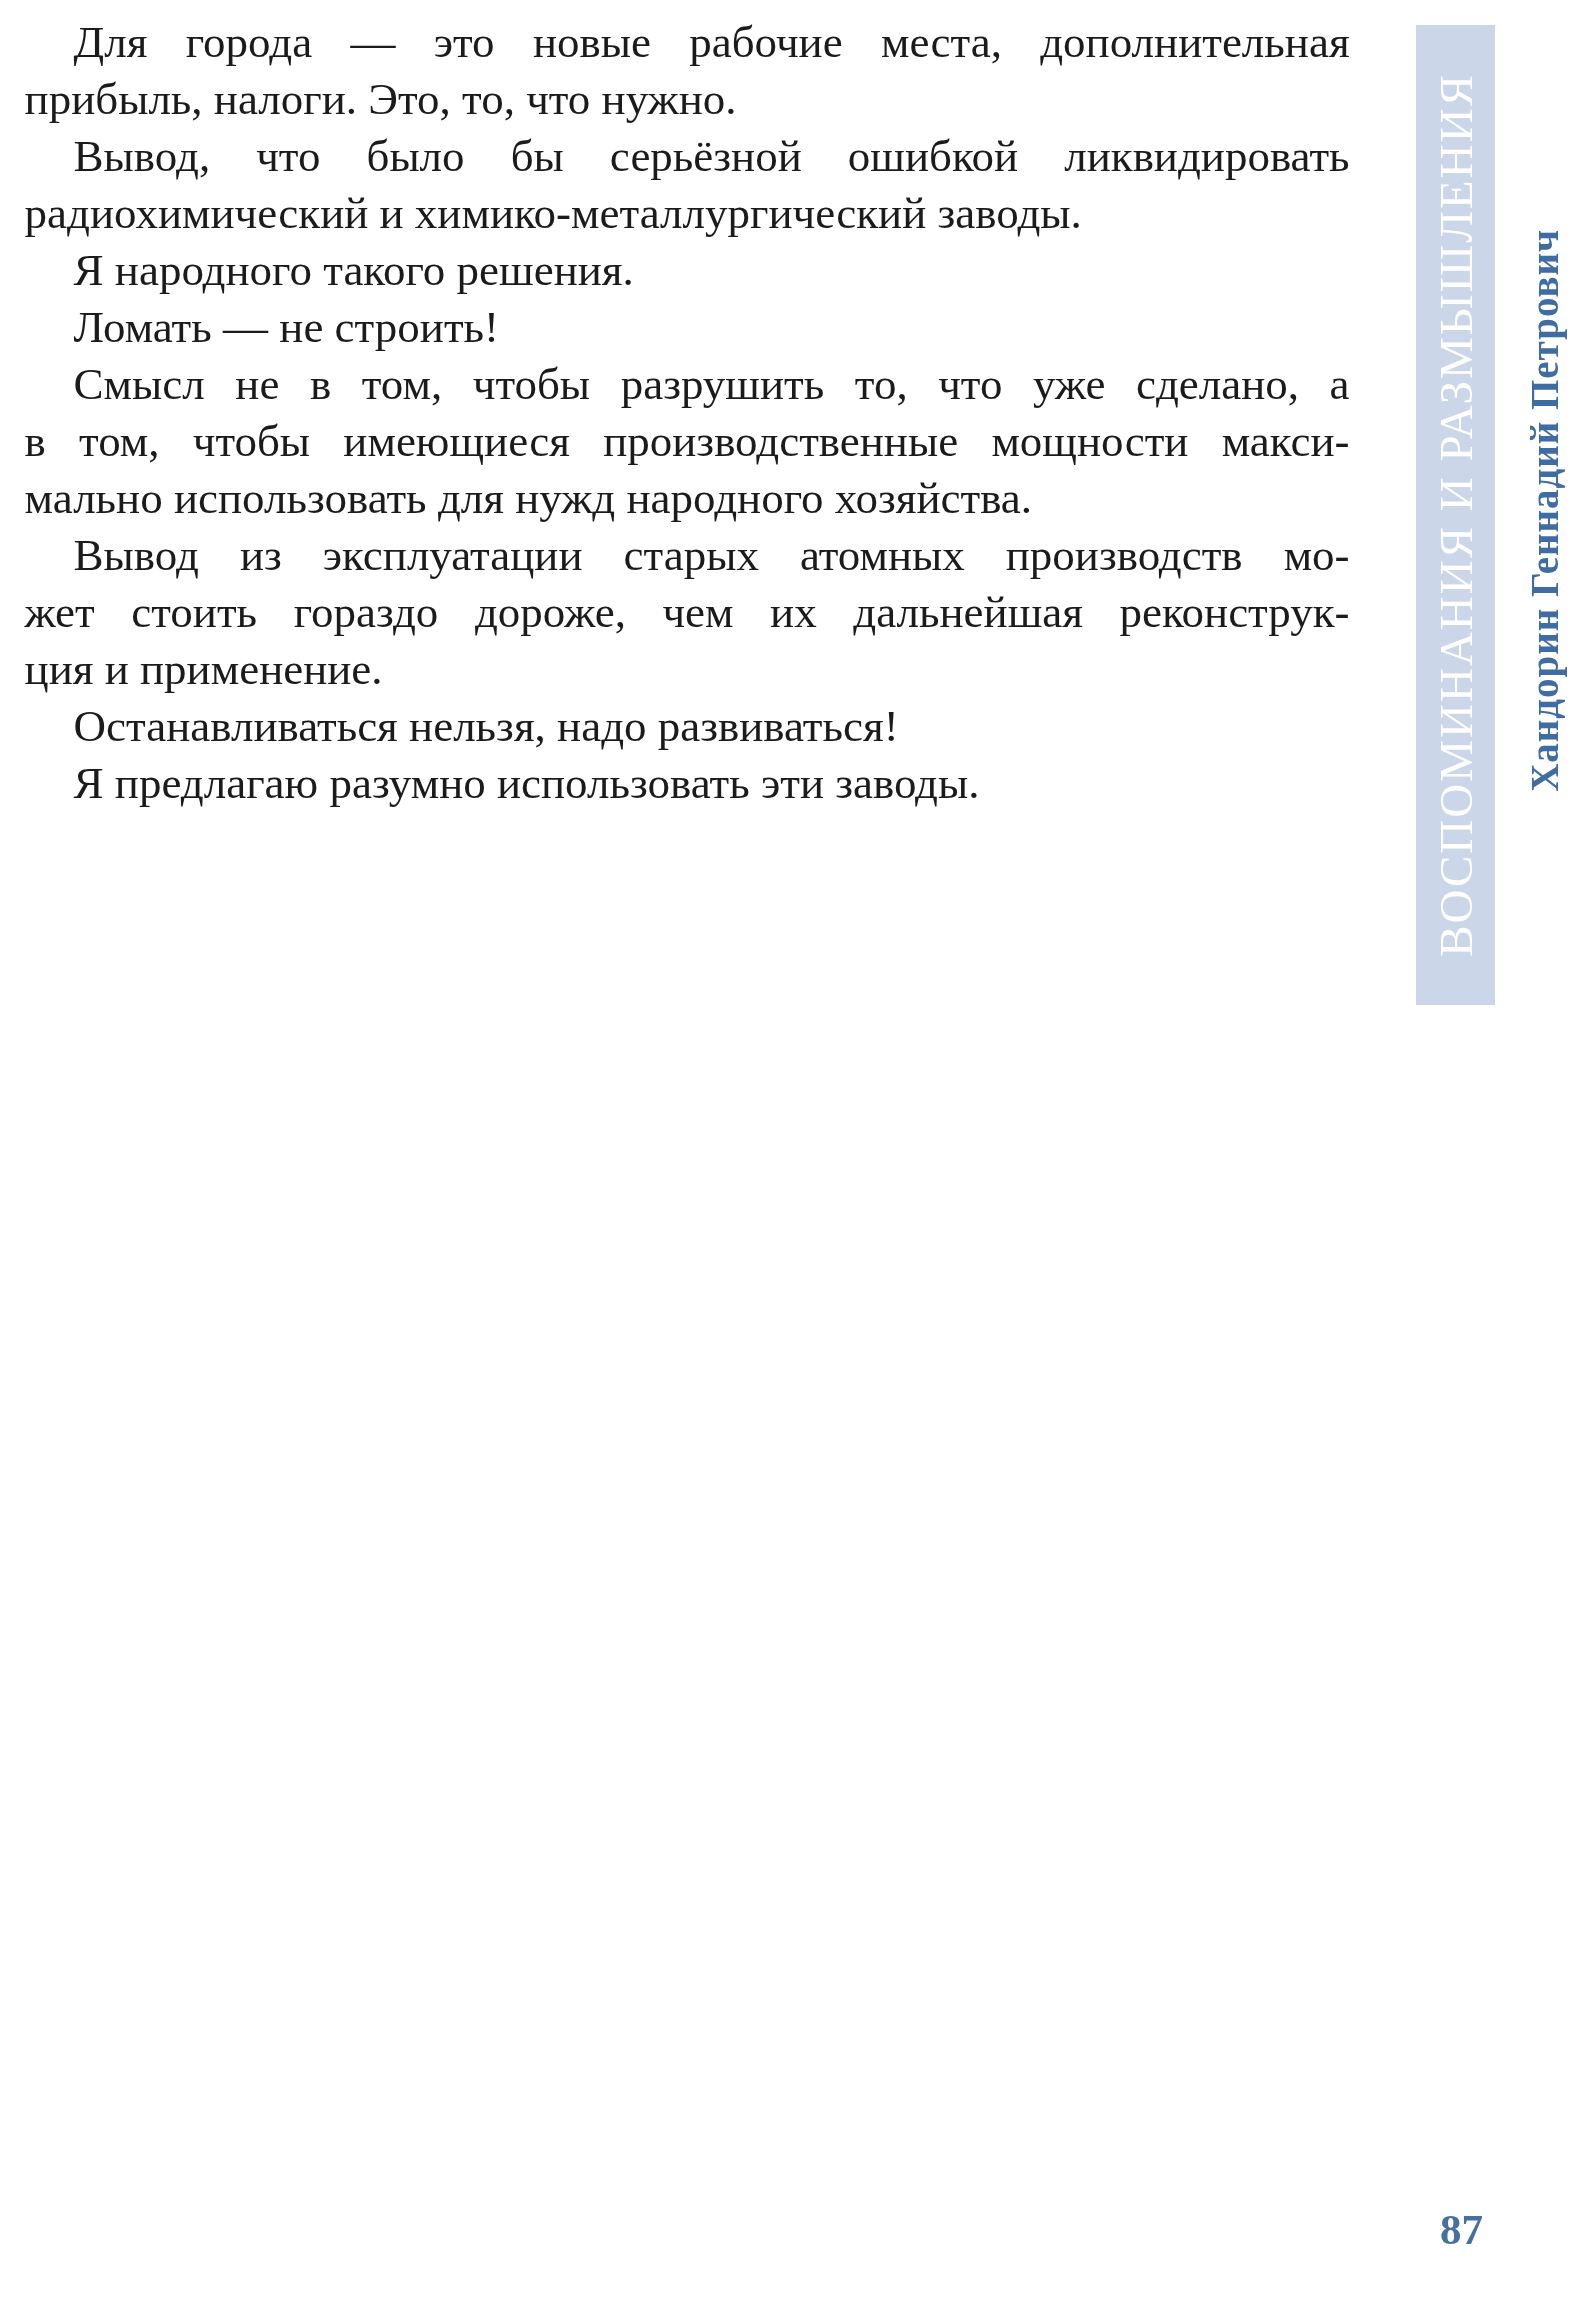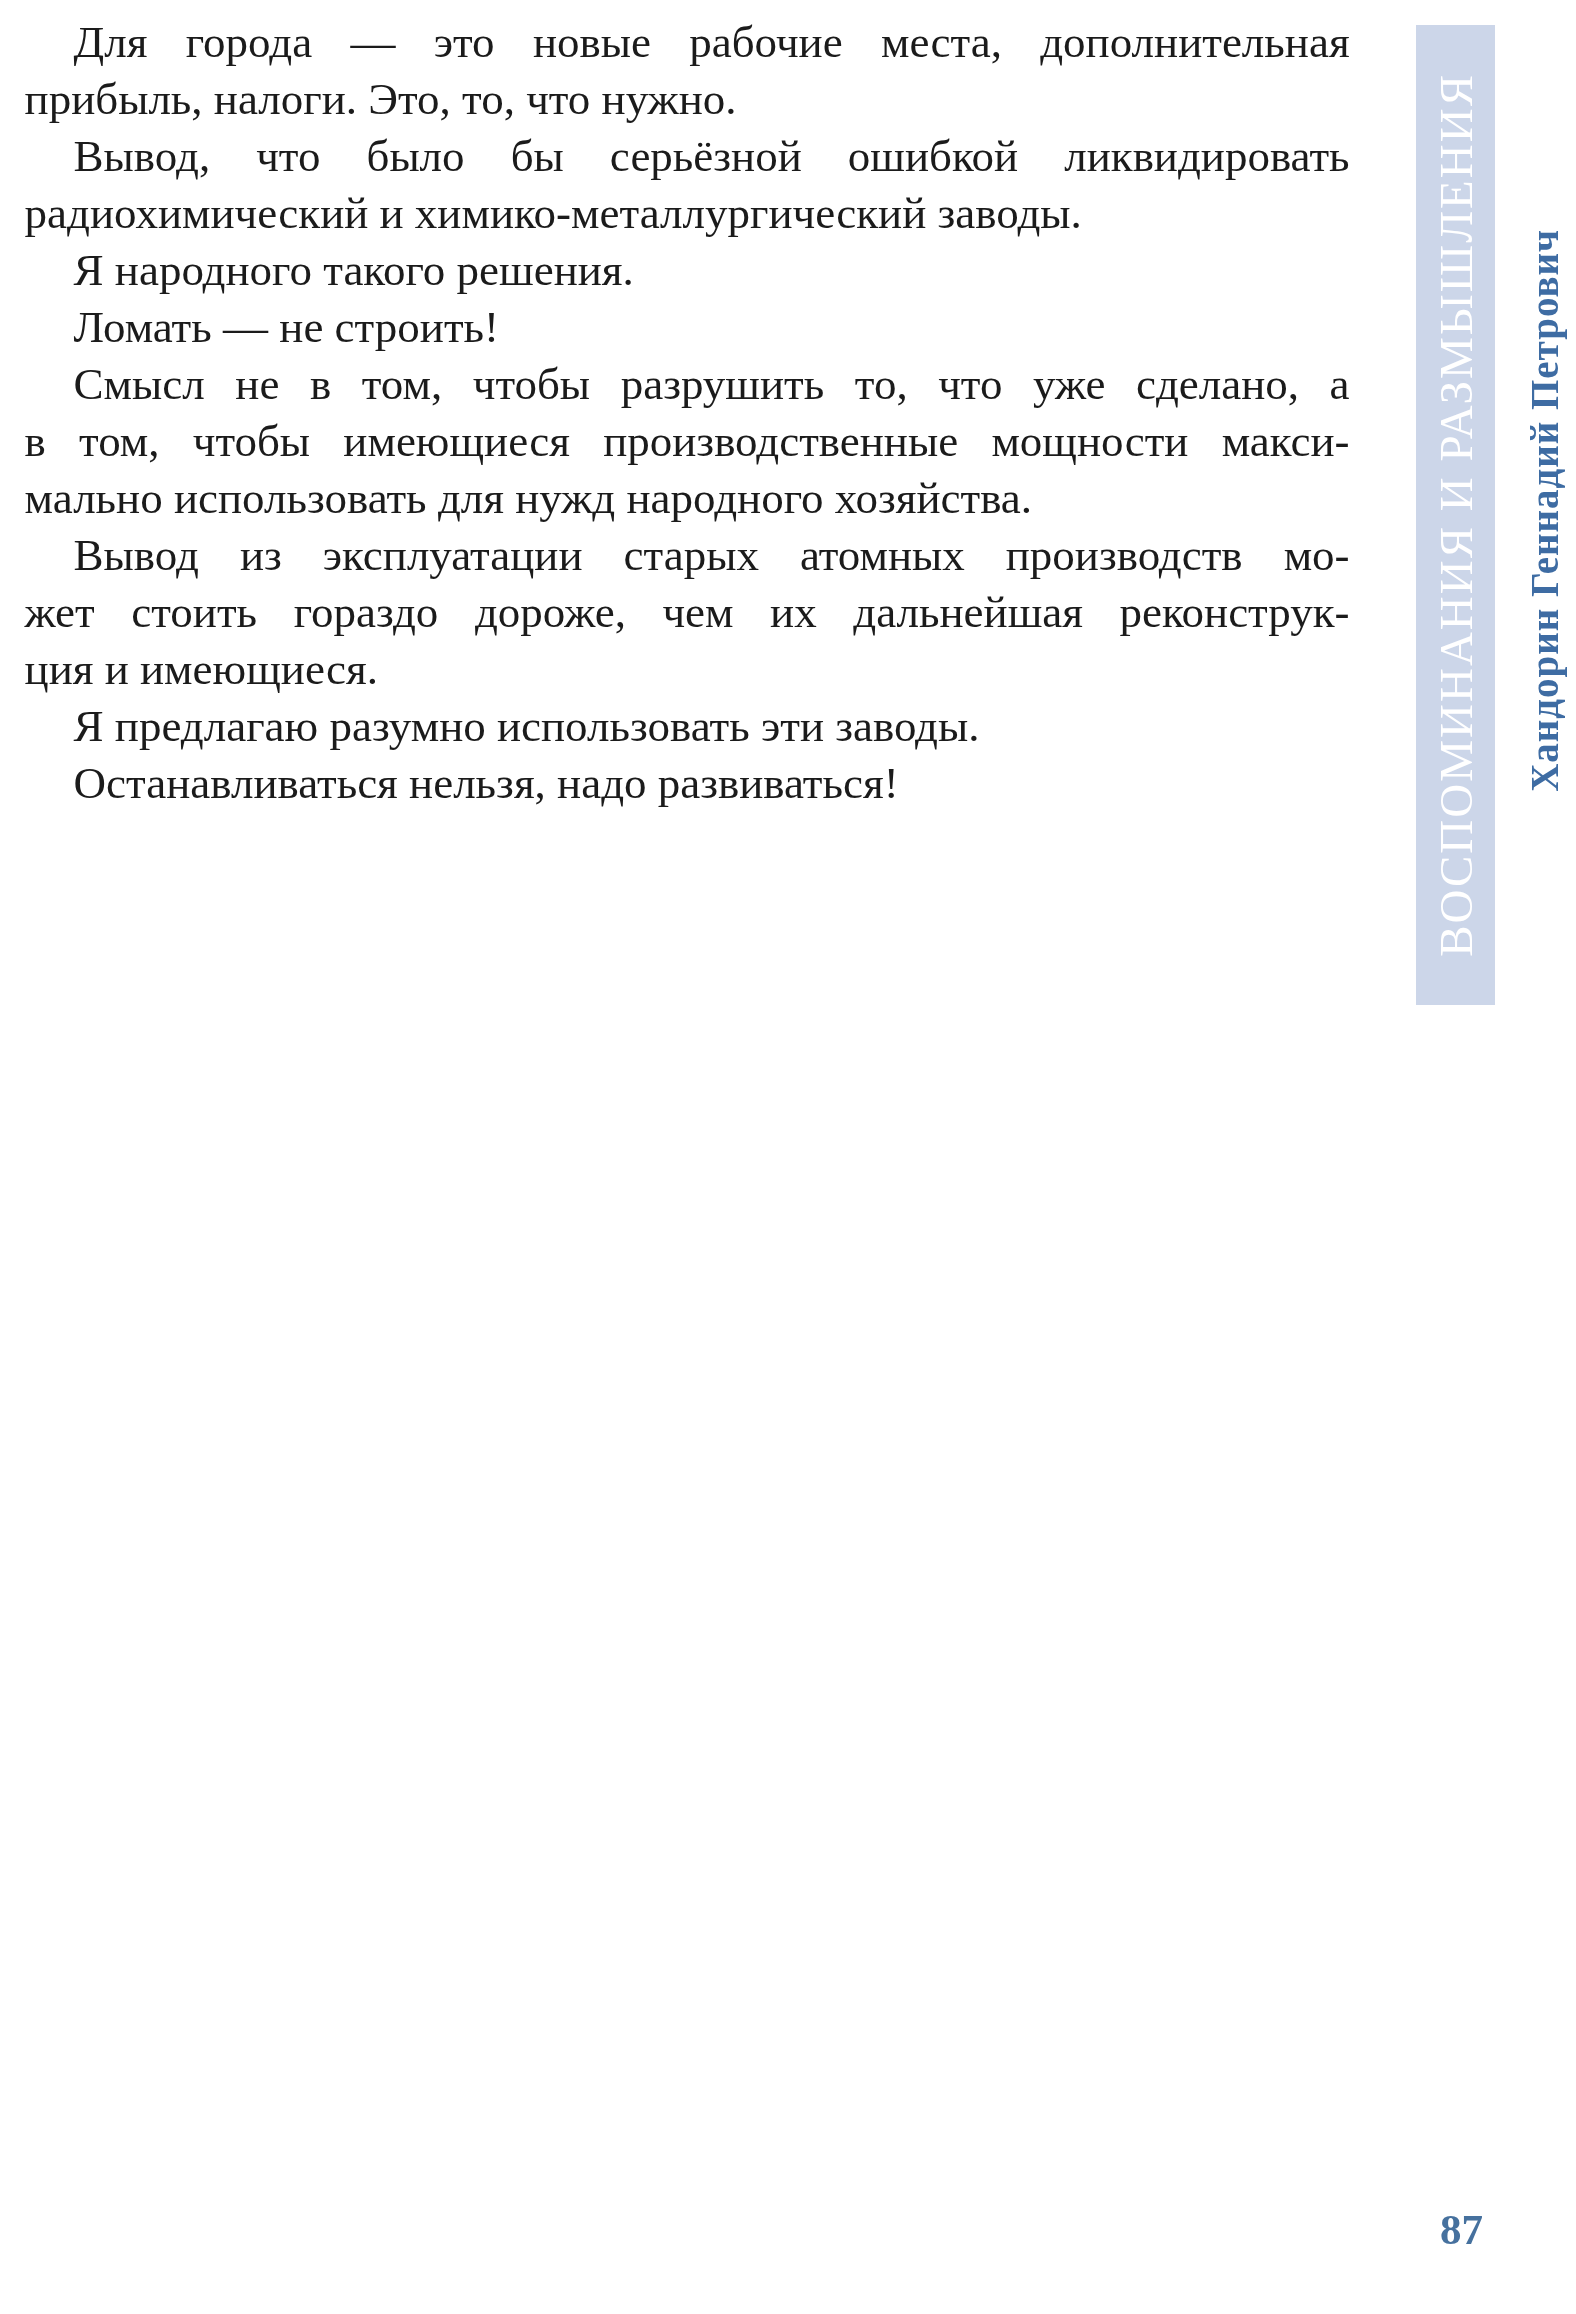--- a/index.html
+++ b/index.html
@@ -92,23 +92,23 @@
       <div class="line last">прибыль, налоги. Это, то, что нужно.</div>
       <div class="line first">Вывод, что было бы серьёзной ошибкой ликвидировать</div>
       <div class="line last">радиохимический и химико-металлургический заводы.</div>
       <div class="line first last">Я народного такого решения.</div>
       <div class="line first last">Ломать — не строить!</div>
       <div class="line first">Смысл не в том, чтобы разрушить то, что уже сделано, а</div>
       <div class="line">в том, чтобы имеющиеся производственные мощности макси-</div>
       <div class="line last">мально использовать для нужд народного хозяйства.</div>
       <div class="line first">Вывод из эксплуатации старых атомных производств мо-</div>
       <div class="line">жет стоить гораздо дороже, чем их дальнейшая реконструк-</div>
-      <div class="line last">ция и имеющиеся.</div>
+      <div class="line last">ция и применение.</div>
+      <div class="line first last">Останавливаться нельзя, надо развиваться!</div>
       <div class="line first last">Я предлагаю разумно использовать эти заводы.</div>
-      <div class="line first last">Останавливаться нельзя, надо развиваться!</div>
     </div>
 
   <div class="band">
     <span class="band-text">ВОСПОМИНАНИЯ И РАЗМЫШЛЕНИЯ</span>
   </div>
 
   <div class="author">
     <span class="author-text">Хандорин Геннадий Петрович</span>
   </div>
 

